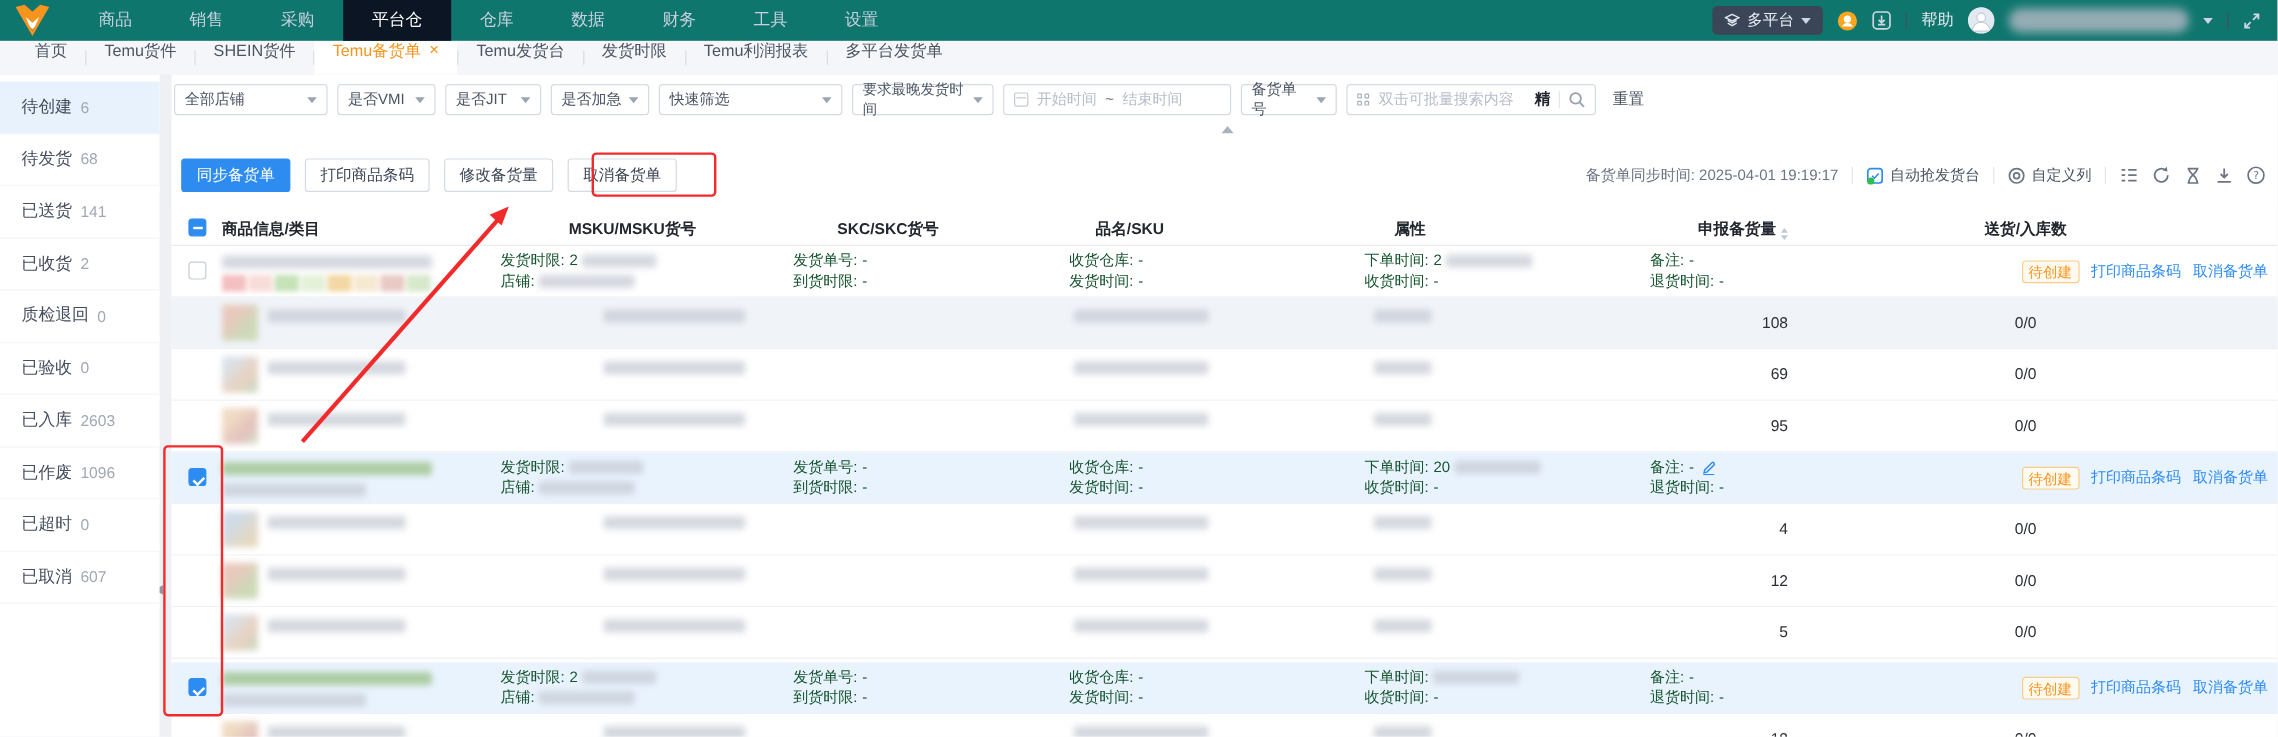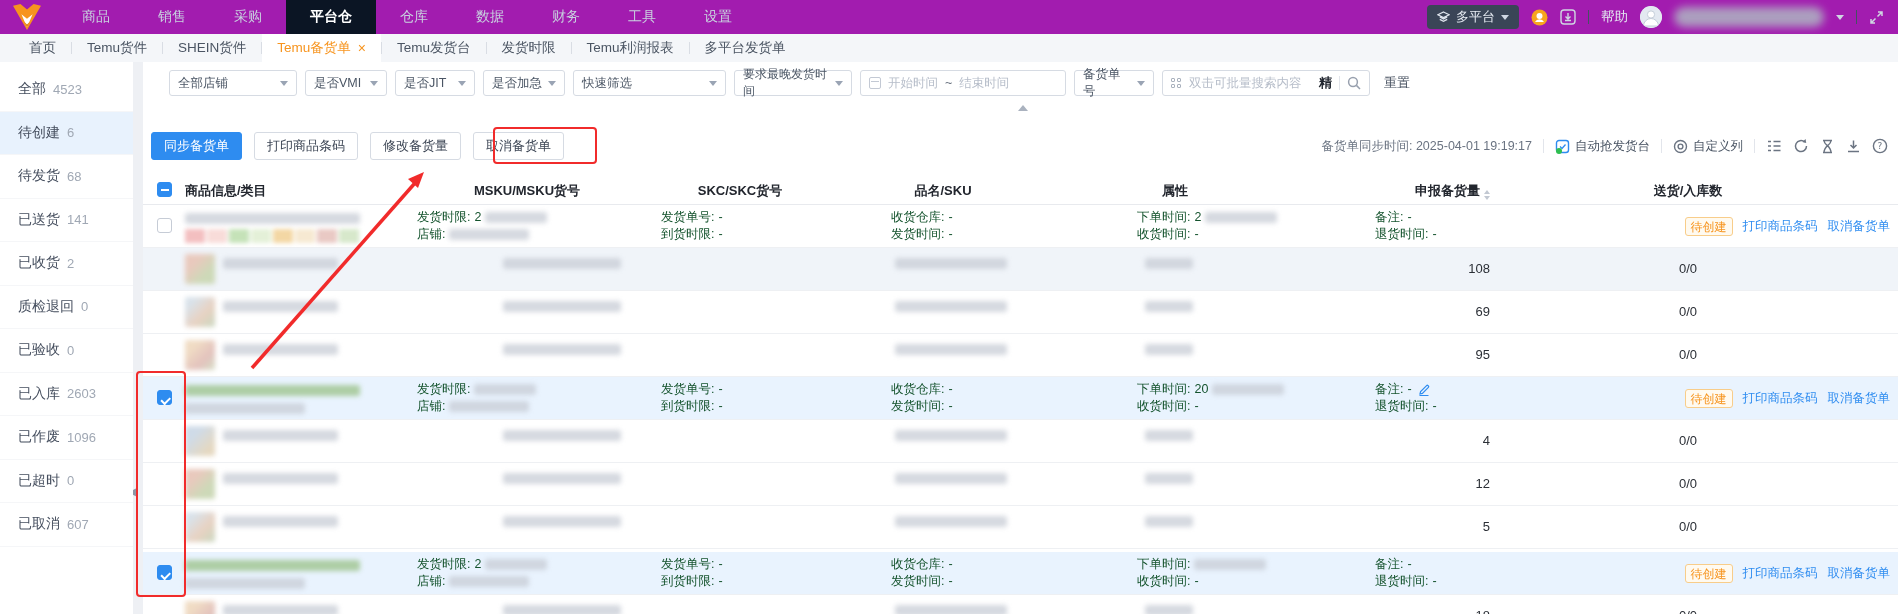--- a/index.html
+++ b/index.html
@@ -1,52 +1,52 @@
 <!DOCTYPE html>
 <html><head>
 <meta charset="utf-8">
 <style>
   *{margin:0;padding:0;box-sizing:border-box}
   html,body{width:1898px;height:614px;overflow:hidden}
   body{position:relative;font-family:"Liberation Sans","DejaVu Sans",sans-serif;background:#eef0f4;font-size:13px;color:#333}
 
   
-  .topnav{position:absolute;left:0;top:0;width:1898px;height:34px;background:#a21caf;display:flex;align-items:center;z-index:5}
+  .topnav{position:absolute;left:0;top:0;width:1898px;height:34px;background:#0f766e;display:flex;align-items:center;z-index:5}
   .logo{width:34px;height:30px;margin:0 14px 0 10px;display:flex;align-items:center;justify-content:center}
   .nav-items{display:flex;height:34px;align-items:stretch}
   .nav-it{display:flex;align-items:center;padding:0 24px;color:#c8d1df;font-size:14px;cursor:pointer}
-  .nav-it.active{background:#0b1524;color:#fff;font-weight:bold}
+  .nav-it.active{background:#0b1524;color:#fff;font-weight:normal}
   .nav-right{margin-left:auto;display:flex;align-items:center;gap:12px;padding-right:14px;color:#d6dce6}
   .plat-btn{display:flex;align-items:center;gap:6px;background:#3a4557;border-radius:4px;height:24px;padding:0 10px;font-size:13px;color:#e8edf4;cursor:pointer}
   .chev{width:0;height:0;border-left:4px solid transparent;border-right:4px solid transparent;border-top:5px solid #9aa4b4;display:inline-block}
   .chev.light{border-top-color:#cfd6e2}
   .nv-sep{width:1px;height:14px;background:#45506270;background:#455062}
   .helpt{font-size:13.5px;color:#e3e8f0;cursor:pointer}
   .avatar{width:22px;height:22px;border-radius:50%;background:#dfe5ee;display:flex;align-items:center;justify-content:center;overflow:hidden}
   .name-blur{width:150px;height:20px;border-radius:10px;background:#aeb6c2;filter:blur(4px);opacity:.85}
 
   
   .tabbar{position:absolute;left:0;top:34px;width:1898px;height:28px;background:#f4f6f9;display:flex;align-items:stretch;padding-left:14px;z-index:4}
-  .tab{display:flex;align-items:center;gap:7px;padding:0 15px;font-size:13.5px;color:#4b5563;cursor:pointer;white-space:nowrap}
+  .tab{display:flex;align-items:flex-start;gap:7px;padding:0 15px;font-size:13.5px;color:#4b5563;cursor:pointer;white-space:nowrap}
   .tab.active{background:#fff;color:#f7941e}
   .tab .x{font-size:14px;color:#f7941e;line-height:1}
   .tab-sep{width:1px;height:12px;background:#d9dde4;align-self:center}
 
   
   .sidebar{position:absolute;left:0;top:62px;width:133px;height:552px;background:#fff;padding-top:6px;z-index:2}
   .side-it{height:43.5px;display:flex;align-items:center;padding:0 0 0 18px;font-size:14px;color:#454e5e;cursor:pointer;border-bottom:1px solid #f5f6f8}
   .side-it.active{background:#e8f2fd}
   .side-cnt{color:#a0a8b4;margin-left:7px;font-size:13px}
   .side-handle{position:absolute;left:127px;top:478px;width:10px;height:26px;display:flex;align-items:center;justify-content:center;color:#8b95a5;font-size:10px;cursor:pointer}
 
   
   .main{position:absolute;left:143px;top:62px;width:1755px;height:552px;background:#fff;z-index:1}
 
   
-  .filters{position:absolute;left:0;top:8px;right:0;display:flex;align-items:center;gap:8px;padding-left:26px}
+  .filters{position:absolute;left:0;top:8px;right:0;display:flex;align-items:center;gap:8px;padding-left:2px}
   .sel,.dater,.searchbox{height:26px;border:1px solid #d6dbe3;border-radius:3px;background:#fff;display:flex;align-items:center;font-size:12.5px;color:#4a5564}
   .sel{padding:0 8px;justify-content:space-between;gap:6px;cursor:pointer}
   .dater{padding:0 8px;gap:7px}
   .ph{color:#b6bdc9}
   .cal{width:12px;height:12px;border:1.4px solid #c3c9d4;border-radius:2px;position:relative}
   .cal:before{content:"";position:absolute;left:1px;right:1px;top:2.5px;height:1.4px;background:#c3c9d4}
   .searchbox{padding:0 8px;gap:7px}
   .gridic{width:11px;height:11px;display:grid;grid-template-columns:4px 4px;grid-template-rows:4px 4px;gap:2px}
   .gridic i{background:transparent;border:1.3px solid #a9b1bd;border-radius:1px}
   .exact{font-weight:bold;color:#20252e;font-size:13px;margin-left:auto}
@@ -203,24 +203,20 @@
       <span>Temu利润报表</span>
     </div>
     <span class="tab-sep"></span>
     <div class="tab">
       <span>多平台发货单</span>
     </div>
   </div>
 
 <div class="sidebar">
   <div id="side-items">
-      <div class="side-it">
-        <span>全部</span>
-        <span class="side-cnt">4523</span>
-      </div>
       <div class="side-it active">
         <span>待创建</span>
         <span class="side-cnt">6</span>
       </div>
       <div class="side-it">
         <span>待发货</span>
         <span class="side-cnt">68</span>
       </div>
       <div class="side-it">
         <span>已送货</span>
@@ -278,21 +274,21 @@
         <i class="chev"></i>
       </div>
     <div class="sel" style="width:153px">
         <span>快速筛选</span>
         <i class="chev"></i>
       </div>
     <div class="sel" style="width:118px;font-size:12px">
         <span>要求最晚发货时间</span>
         <i class="chev"></i>
       </div>
-    <div class="dater" style="width:206px">
+    <div class="dater" style="width:190px">
       <span class="cal"></span>
       <span class="ph">开始时间</span>
       <span style="color:#6a7380">~</span>
       <span class="ph">结束时间</span>
     </div>
     <div class="sel" style="width:80px">
         <span>备货单号</span>
         <i class="chev"></i>
       </div>
     <div class="searchbox" style="width:208px">
@@ -377,21 +373,21 @@
           </svg>
       </span>
     </div>
   </div>
 
   <div class="thead">
     <span class="cb ind" style="top:8px"></span>
     <span class="th" style="left:42px">商品信息/类目</span>
     <span class="th" style="left:304px;width:160px;text-align:center">MSKU/MSKU货号</span>
     <span class="th" style="left:517px;width:160px;text-align:center">SKC/SKC货号</span>
-    <span class="th" style="left:720px;width:160px;text-align:center">品名/SKU</span>
+    <span class="th" style="left:770px;width:160px;text-align:left">品名/SKU</span>
     <span class="th" style="left:952px;width:160px;text-align:center">属性</span>
     <span class="th" style="left:1187px;width:160px;text-align:right"><span>申报备货量</span><span class="sort">
           <i class="u"></i>
           <i class="d"></i>
         </span></span>
     <span class="th" style="left:1465px;width:160px;text-align:center">送货/入库数</span>
     <span class="th" style="left:1622px;width:160px;text-align:right">操作</span>
   </div>
 
   <div class="tbody" id="tbody">

